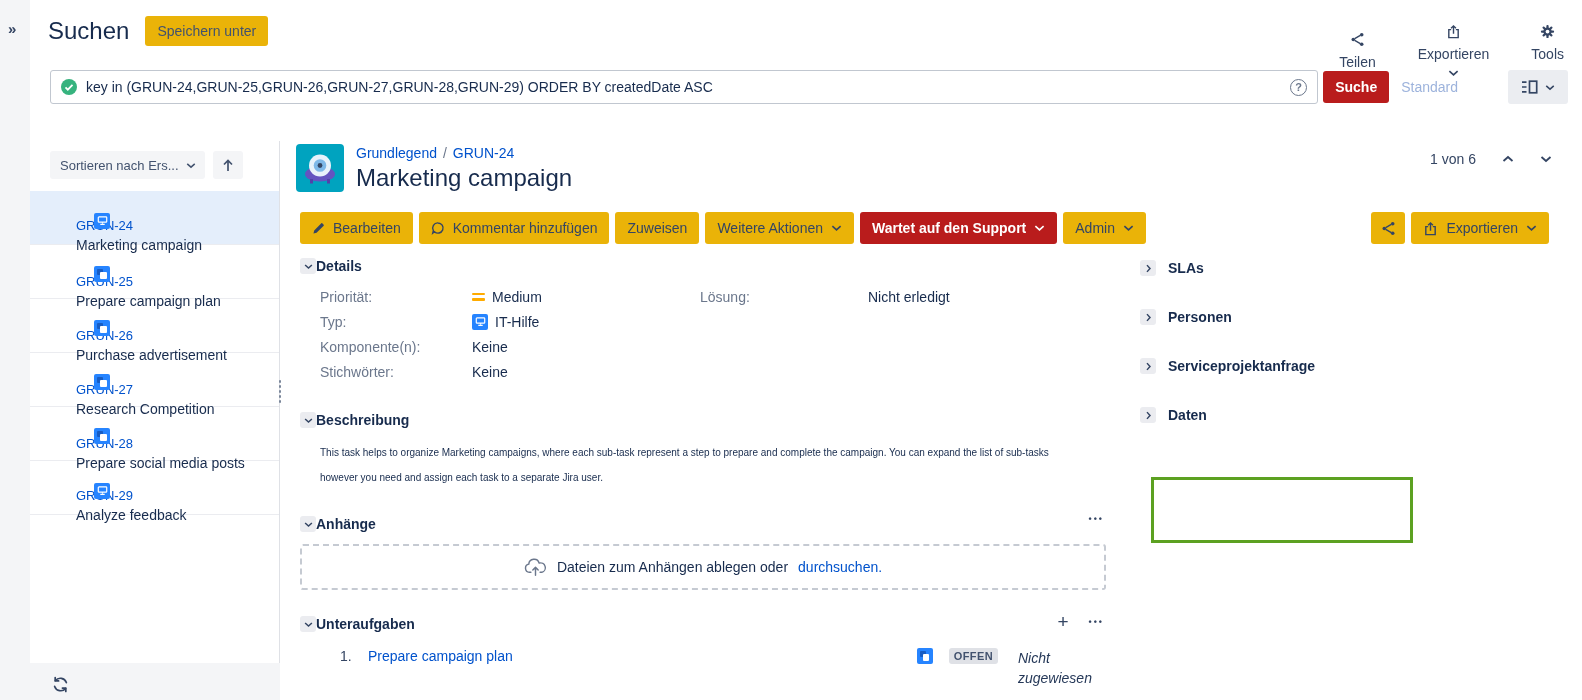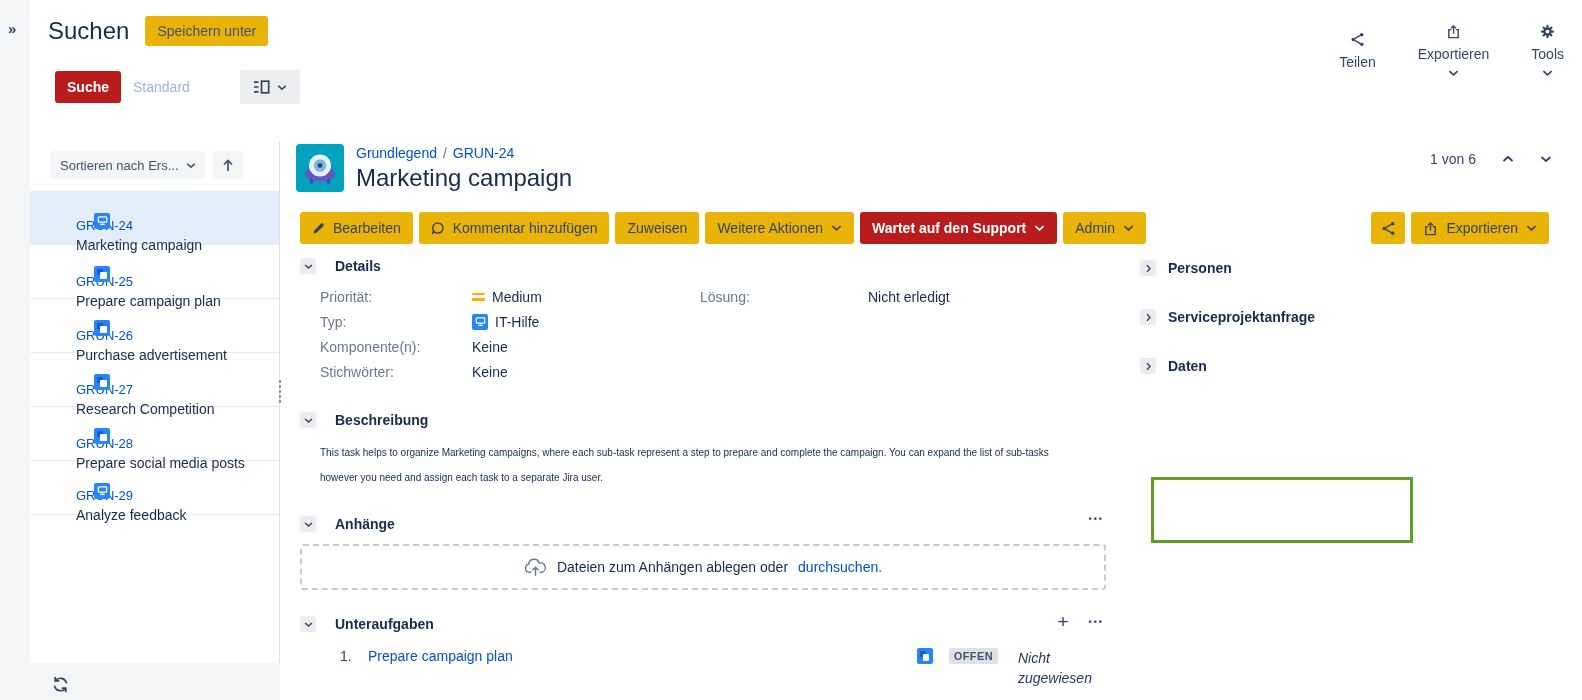--- a/index.html
+++ b/index.html
@@ -75,21 +75,21 @@
   .toolbar { position:relative; height:46px; }
   .toolbar-left { position:absolute; left:4px; top:0; display:flex; gap:6px; }
   .toolbar-right { position:absolute; right:33px; top:0; display:flex; gap:6px; }
   .icon-btn { width:34px; justify-content:center; padding:0; }
 
   .columns { position:absolute; left:4px; top:133px; right:0; bottom:0; }
   .main-col { position:absolute; left:0; top:0; width:806px; }
   .side-col { position:absolute; left:840px; top:2px; right:10px; }
 
   .section { margin-bottom:26px; }
-  .section-header { position:relative; display:flex; align-items:center; gap:19px; font-size:14px; font-weight:700; color:#172b4d; height:16px; }
+  .section-header { position:relative; display:flex; align-items:center; gap:0; font-size:14px; font-weight:700; color:#172b4d; height:16px; }
   .chev-box { width:16px; height:16px; border-radius:3px; background:#ebecf0; display:flex; align-items:center;
               justify-content:center; cursor:pointer; flex:none; }
   .hdr-actions { position:absolute; right:2px; top:-2px; display:flex; align-items:center; gap:20px; }
   .meatballs { font-size:9px; letter-spacing:2px; color:#344563; cursor:pointer; font-weight:bold; }
   .plus-btn { font-size:19px; font-weight:400; color:#344563; cursor:pointer; line-height:16px; }
 
   .section-body { margin:12px 0 0 20px; }
   .fields { display:flex; font-size:14px; }
   .fields-left { width:380px; }
   .field-row { display:flex; align-items:center; min-height:21px; margin-bottom:4px; }
@@ -175,20 +175,30 @@
       <span>Tools</span>
       <span class="chev">
         <svg width="11" height="8" viewBox="0 0 12 8" fill="none" stroke="#344563" stroke-width="1.8">
             <path d="M1.5 2l4.5 4 4.5-4"></path>
           </svg>
       </span>
     </div>
   </div>
 
   <div class="search-row">
+    <div class="search-box">
+      <span>
+        <svg width="16" height="16" viewBox="0 0 16 16">
+            <circle cx="8" cy="8" r="8" fill="#36b37e"></circle>
+            <path d="M4.5 8.3l2.3 2.3 4.7-4.8" stroke="#fff" stroke-width="1.8" fill="none"></path>
+          </svg>
+      </span>
+      <span class="search-query">key in (GRUN-24,GRUN-25,GRUN-26,GRUN-27,GRUN-28,GRUN-29) ORDER BY createdDate ASC</span>
+      <span class="help-circle">?</span>
+    </div>
     <div class="btn btn-primary search-btn">Suche</div>
     <span class="mode-label">Standard</span>
     <div class="layout-btn">
       <span>
         <svg width="17" height="14" viewBox="0 0 17 14" fill="none" stroke="#344563" stroke-width="1.7">
             <path d="M1 2.2h4.5M1 7h4.5M1 11.8h4.5"></path>
             <rect x="8.5" y="1.2" width="7.2" height="11.6"></rect>
           </svg>
       </span>
       <span class="chev">
@@ -523,36 +533,44 @@
 
         </div>
 
         <div class="side-col">
           <div class="side-section">
             <span class="chev-box">
               <svg width="7" height="9" viewBox="0 0 8 12" fill="none" stroke="#344563" stroke-width="2">
                   <path d="M2 1.5l4 4.5-4 4.5"></path>
                 </svg>
             </span>
-            <span>Personen</span>
+            <span>SLAs</span>
           </div>
           <div class="side-section">
             <span class="chev-box">
               <svg width="7" height="9" viewBox="0 0 8 12" fill="none" stroke="#344563" stroke-width="2">
                   <path d="M2 1.5l4 4.5-4 4.5"></path>
                 </svg>
             </span>
-            <span>Serviceprojektanfrage</span>
+            <span>Personen</span>
           </div>
           <div class="side-section">
             <span class="chev-box">
               <svg width="7" height="9" viewBox="0 0 8 12" fill="none" stroke="#344563" stroke-width="2">
                   <path d="M2 1.5l4 4.5-4 4.5"></path>
                 </svg>
             </span>
+            <span>Serviceprojektanfrage</span>
+          </div>
+          <div class="side-section">
+            <span class="chev-box">
+              <svg width="7" height="9" viewBox="0 0 8 12" fill="none" stroke="#344563" stroke-width="2">
+                  <path d="M2 1.5l4 4.5-4 4.5"></path>
+                </svg>
+            </span>
             <span>Daten</span>
           </div>
         </div>
       </div>
     </div>
   </div>
 
   <div class="green-rect"></div>
 
 </div>

